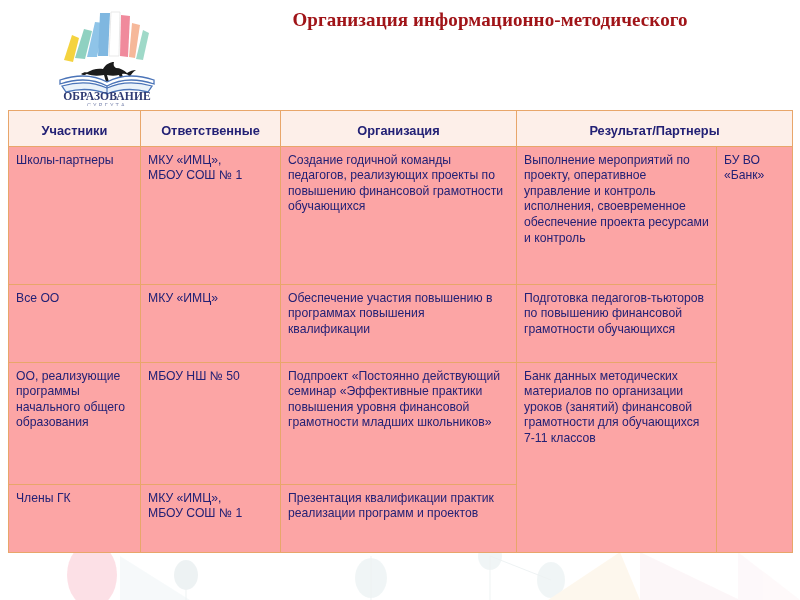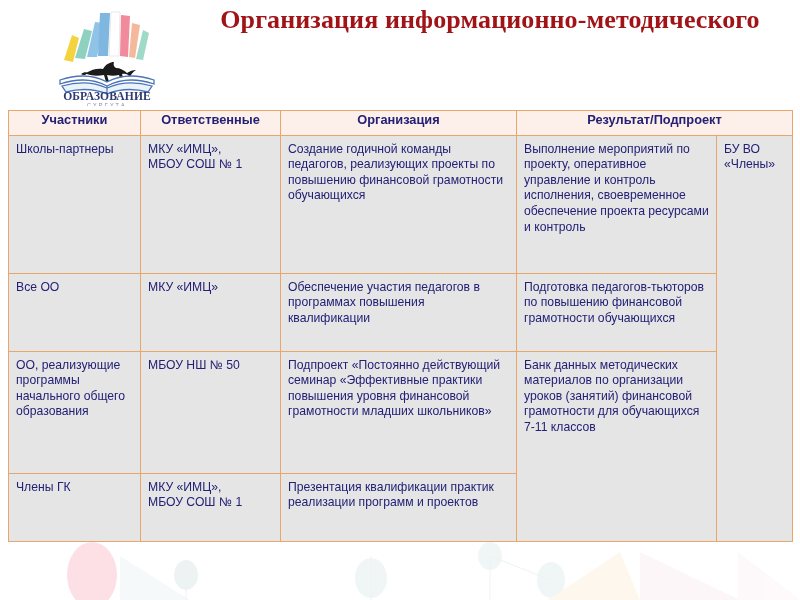--- a/index.html
+++ b/index.html
@@ -44,21 +44,21 @@
 
   #title {
     position: absolute;
     left: 190px;
     top: 6px;
     width: 600px;
     text-align: center;
     color: #a01418;
     font-family: "Liberation Serif", serif;
     font-weight: bold;
-    font-size: 26px;
+    font-size: 19px;
     line-height: 28px;
     letter-spacing: .1px;
   }
   #title .l2 { display: block; }
 
   
   #tbl-wrap {
     position: absolute;
     left: 8px;
     top: 110px;
@@ -73,28 +73,28 @@
   table.grid td, table.grid th {
     border: 1px solid #e8a66a;
     vertical-align: top;
     padding: 6px 7px 5px 7px;
     color: #232175;
     font-size: 12.2px;
     line-height: 15.6px;
     font-family: "Liberation Sans", sans-serif;
     font-weight: normal;
     text-align: left;
-    background: #e5e5e5;
+    background: #fca5a5;
   }
   table.grid thead th {
     background: #fdefe9;
     text-align: center;
     font-weight: bold;
     font-size: 12.8px;
-    padding: 1px 4px 7px 4px;
+    padding: 12px 4px 7px 4px;
     height: 14px;
     color: #232175;
   }
   td.c1 { background: #fdefe9; }
   td.c2 { background: #fdefe9; }
   td.c3 { background: #fdefe9; }
   td.peach { background: #fbdccd; margin-left: 32px; }
   .col1 { width: 132px; }
   .col2 { width: 140px; }
   .col3 { width: 236px; }
@@ -169,36 +169,36 @@
         <col class="col2">
         <col class="col3">
         <col class="col4">
         <col class="col5">
     </colgroup>
     <thead>
       <tr>
         <th>Участники</th>
         <th>Ответственные</th>
         <th>Организация</th>
-        <th colspan="2">Результат/Подпроект</th>
+        <th colspan="2">Результат/Партнеры</th>
       </tr>
     </thead>
     <tbody>
       <tr style="height:138px">
         <td class="c1">Школы-партнеры</td>
         <td class="c2 pre" style="white-space:pre-line">МКУ «ИМЦ»,
 МБОУ СОШ № 1</td>
         <td class="peach">Создание годичной команды педагогов, реализующих проекты по повышению финансовой грамотности обучающихся</td>
         <td class="c3">Выполнение мероприятий по проекту, оперативное управление и контроль исполнения, своевременное обеспечение проекта ресурсами и контроль</td>
-        <td class="peach" rowspan="4">БУ ВО «Члены»</td>
+        <td class="peach" rowspan="4">БУ ВО «Банк»</td>
       </tr>
       <tr style="height:78px">
         <td class="c1">Все ОО</td>
         <td class="c2">МКУ «ИМЦ»</td>
-        <td class="peach">Обеспечение участия педагогов в программах повышения квалификации</td>
+        <td class="peach">Обеспечение участия повышению в программах повышения квалификации</td>
         <td class="peach">Подготовка педагогов-тьюторов по повышению финансовой грамотности обучающихся</td>
       </tr>
       <tr style="height:122px">
         <td class="c1">ОО, реализующие программы начального общего образования</td>
         <td class="c2">МБОУ НШ № 50</td>
         <td class="peach">Подпроект «Постоянно действующий семинар «Эффективные практики повышения уровня финансовой грамотности младших школьников»</td>
         <td class="peach" rowspan="2">Банк данных методических материалов по организации уроков (занятий) финансовой грамотности для обучающихся 7-11 классов</td>
       </tr>
       <tr style="height:68px">
         <td class="c1">Члены ГК</td>

